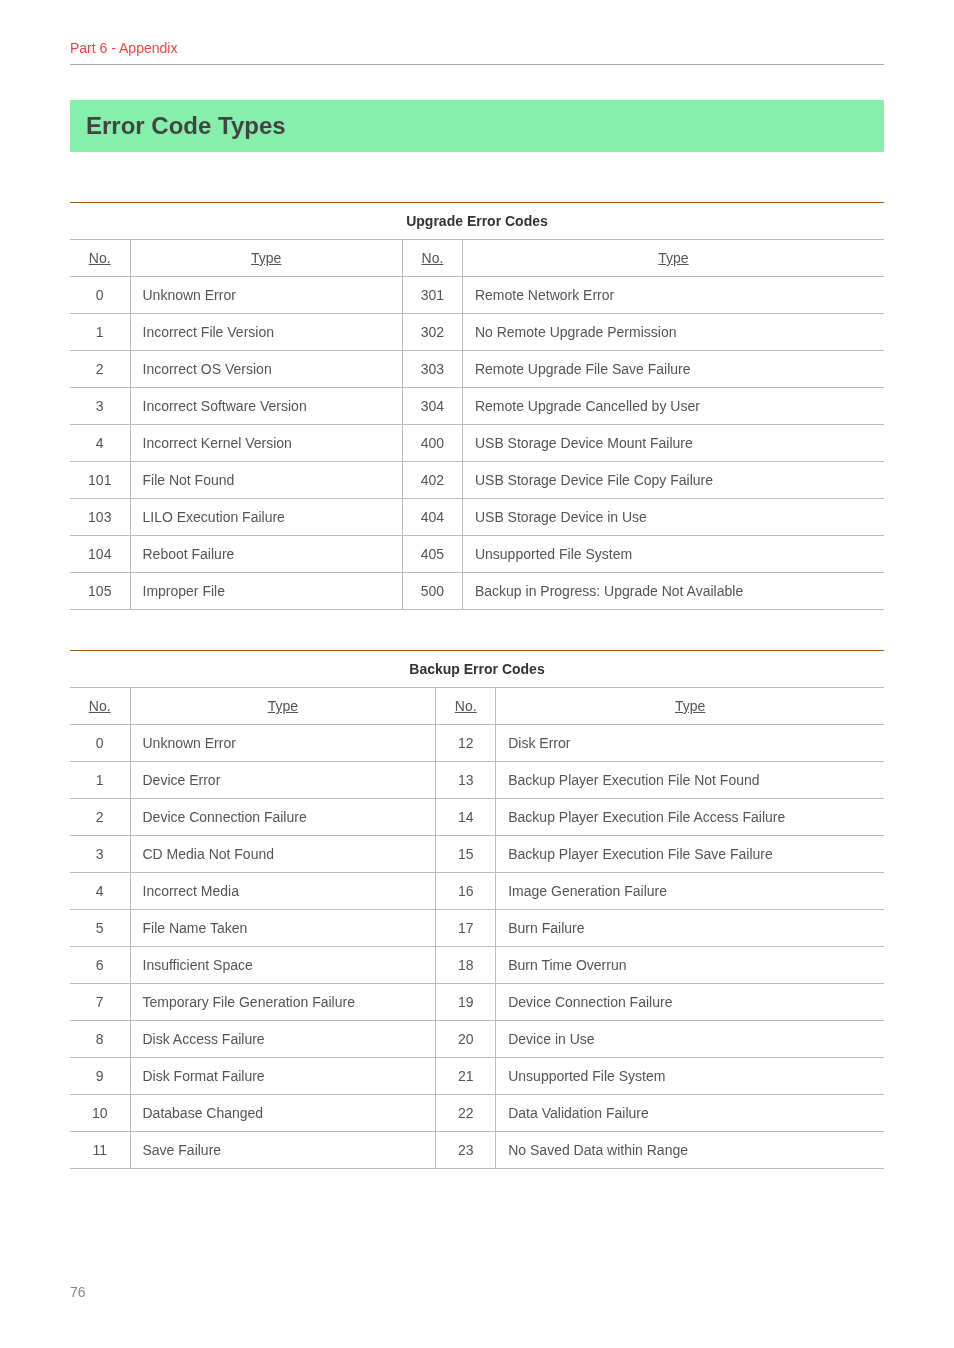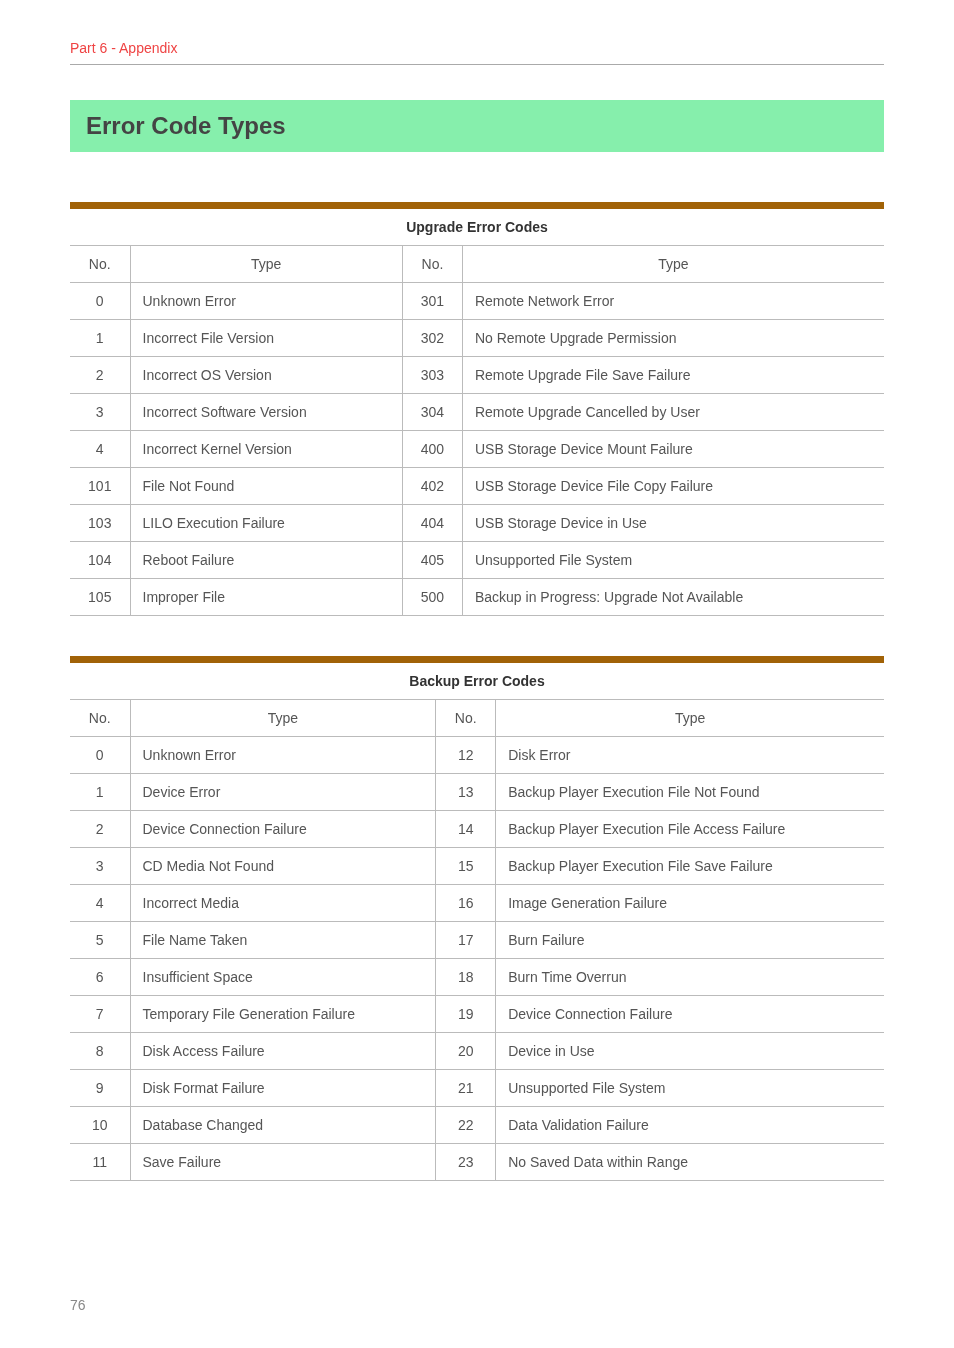--- a/index.html
+++ b/index.html
@@ -52,30 +52,31 @@
       width: 60px;
     }
     .table-title {
       text-align: center;
       font-weight: bold;
       color: #333;
     }
     .col-header {
       text-align: center;
       font-weight: normal;
+      text-decoration: underline;
     }
     .page-number {
       position: absolute;
-      bottom: 35px;
+      bottom: 48px;
       left: 70px;
       font-size: 14px;
       color: #888;
     }
     table tr:first-child td {
-      border-top: 7px solid #a16207;
+      border-top: 1px solid #a16207;
     }
     table tr td:first-child, table tr td:last-child {
       border-left: none;
       border-right: none;
     }
     table tr td:first-child { border-left: none; }
     table tr td:last-child { border-right: none; }
     table { border-left: none; border-right: none; }
   </style>
 </head>

